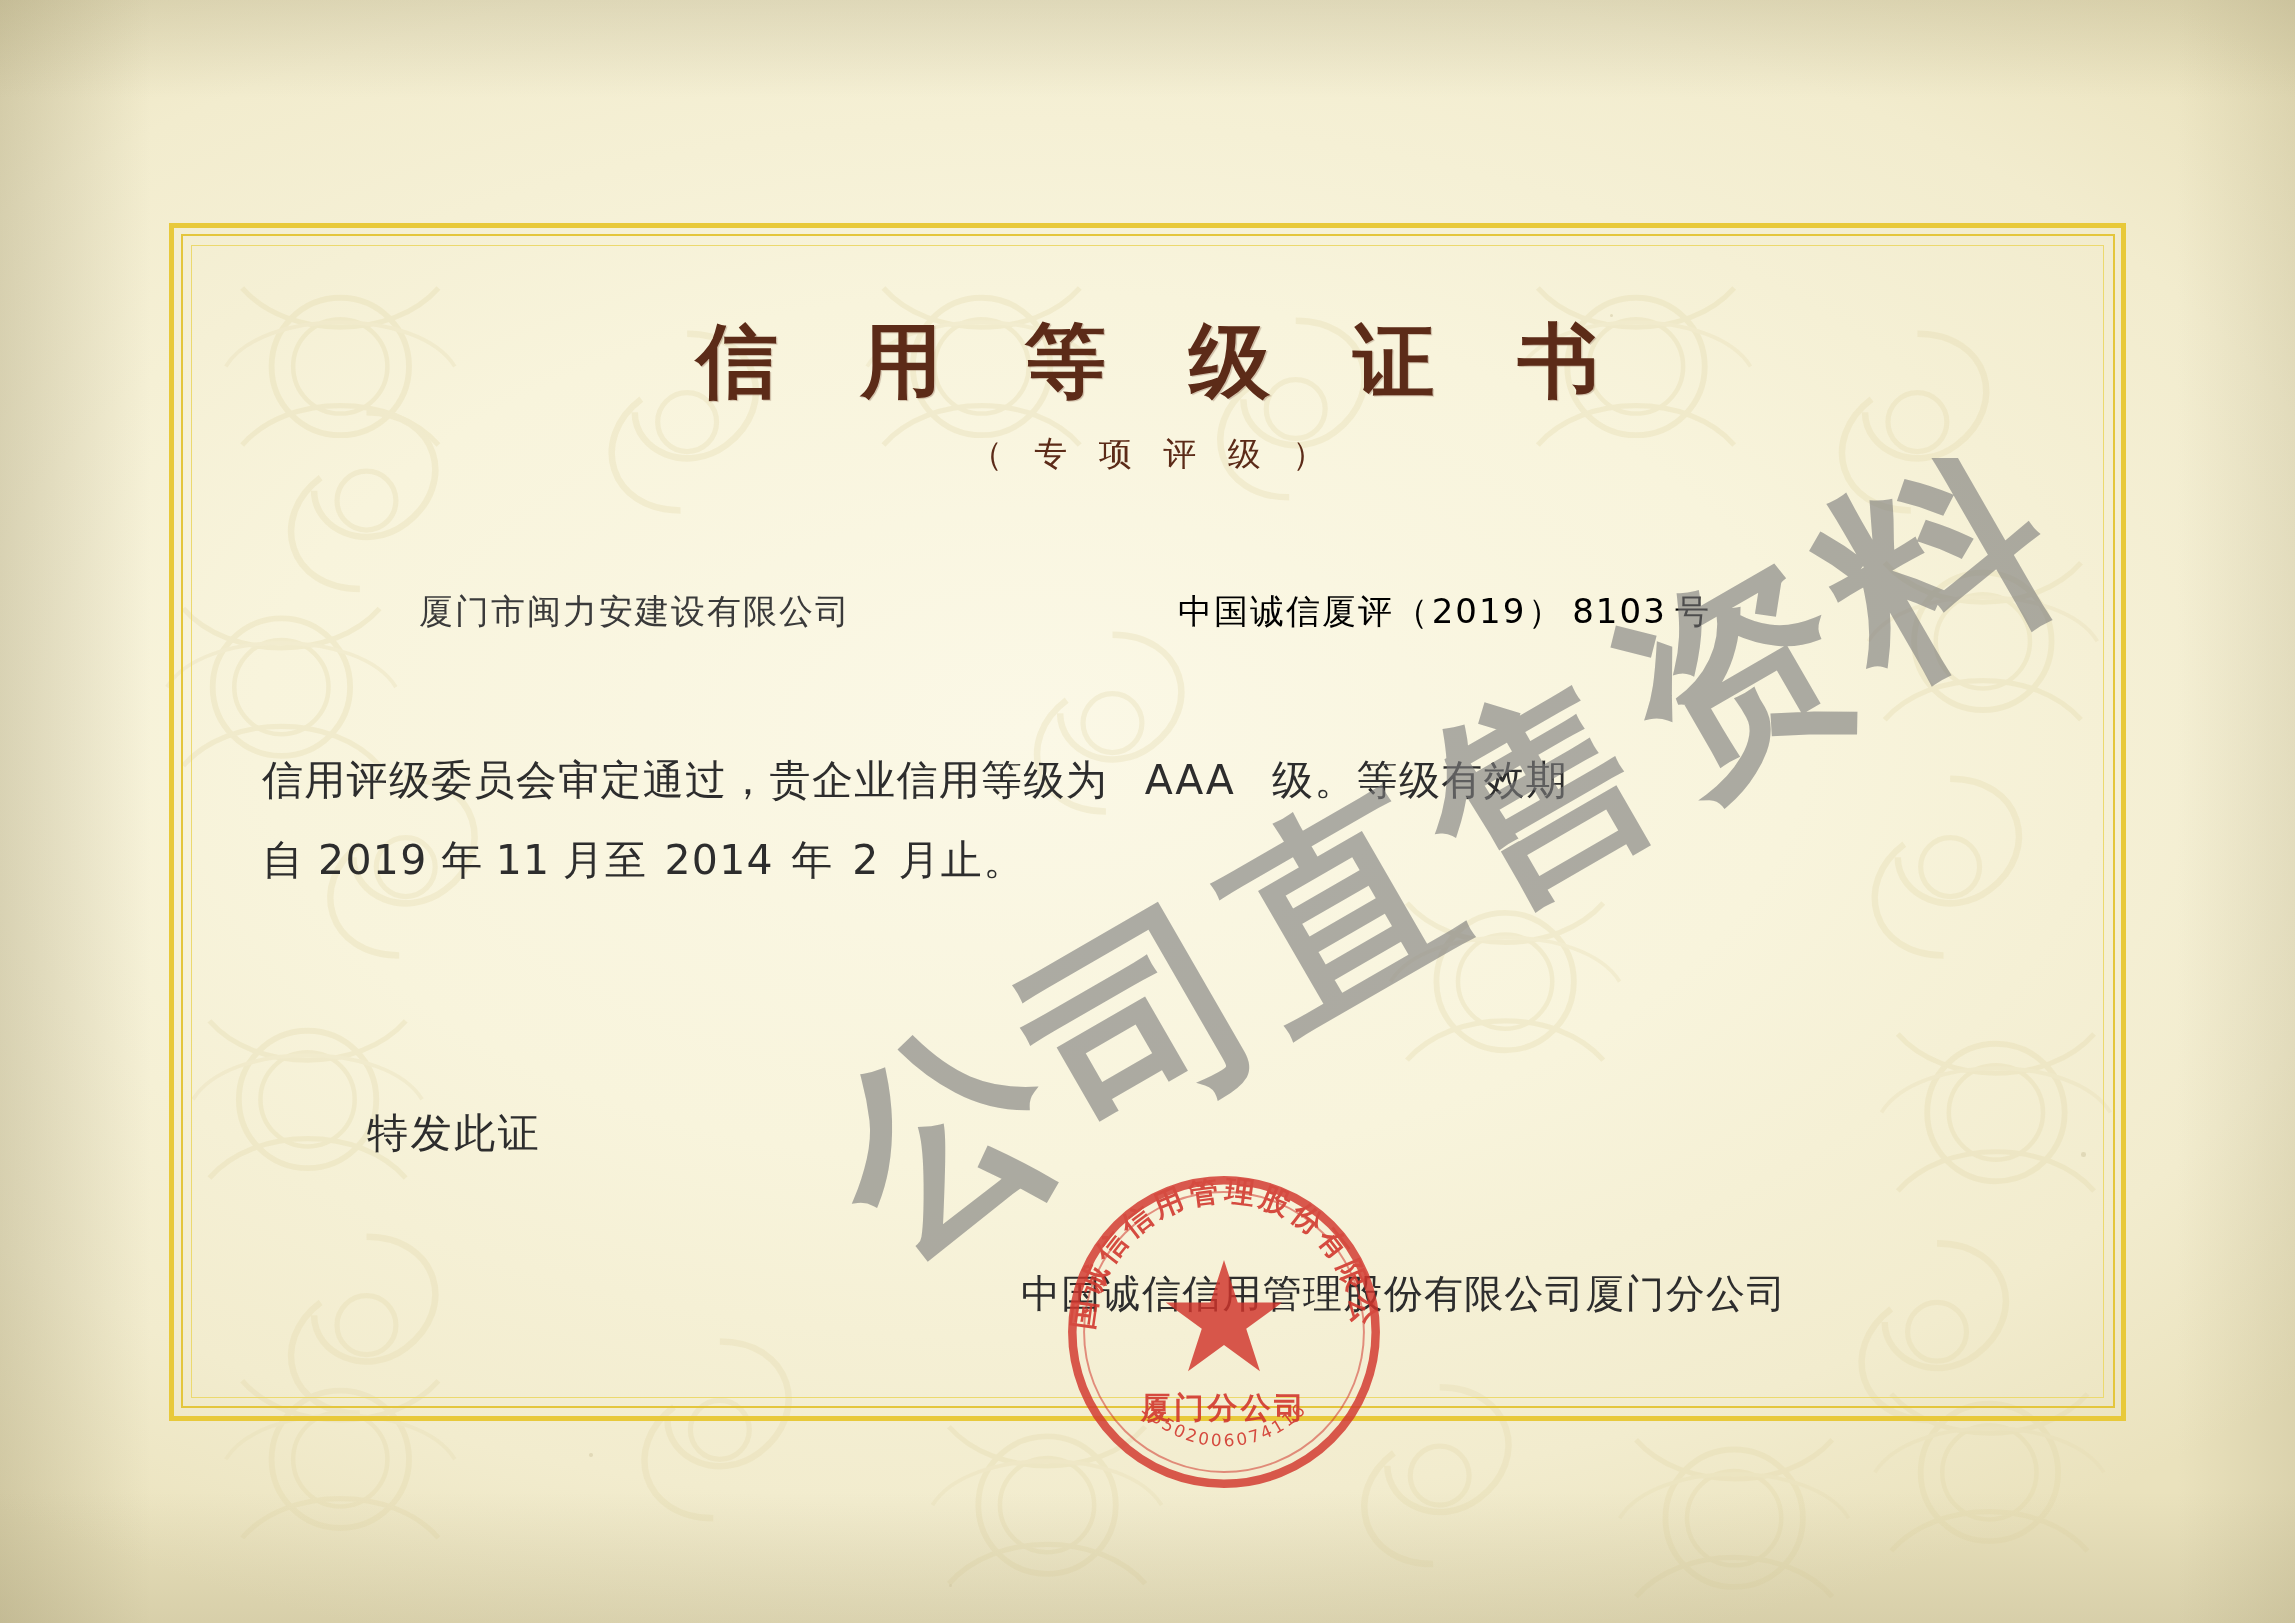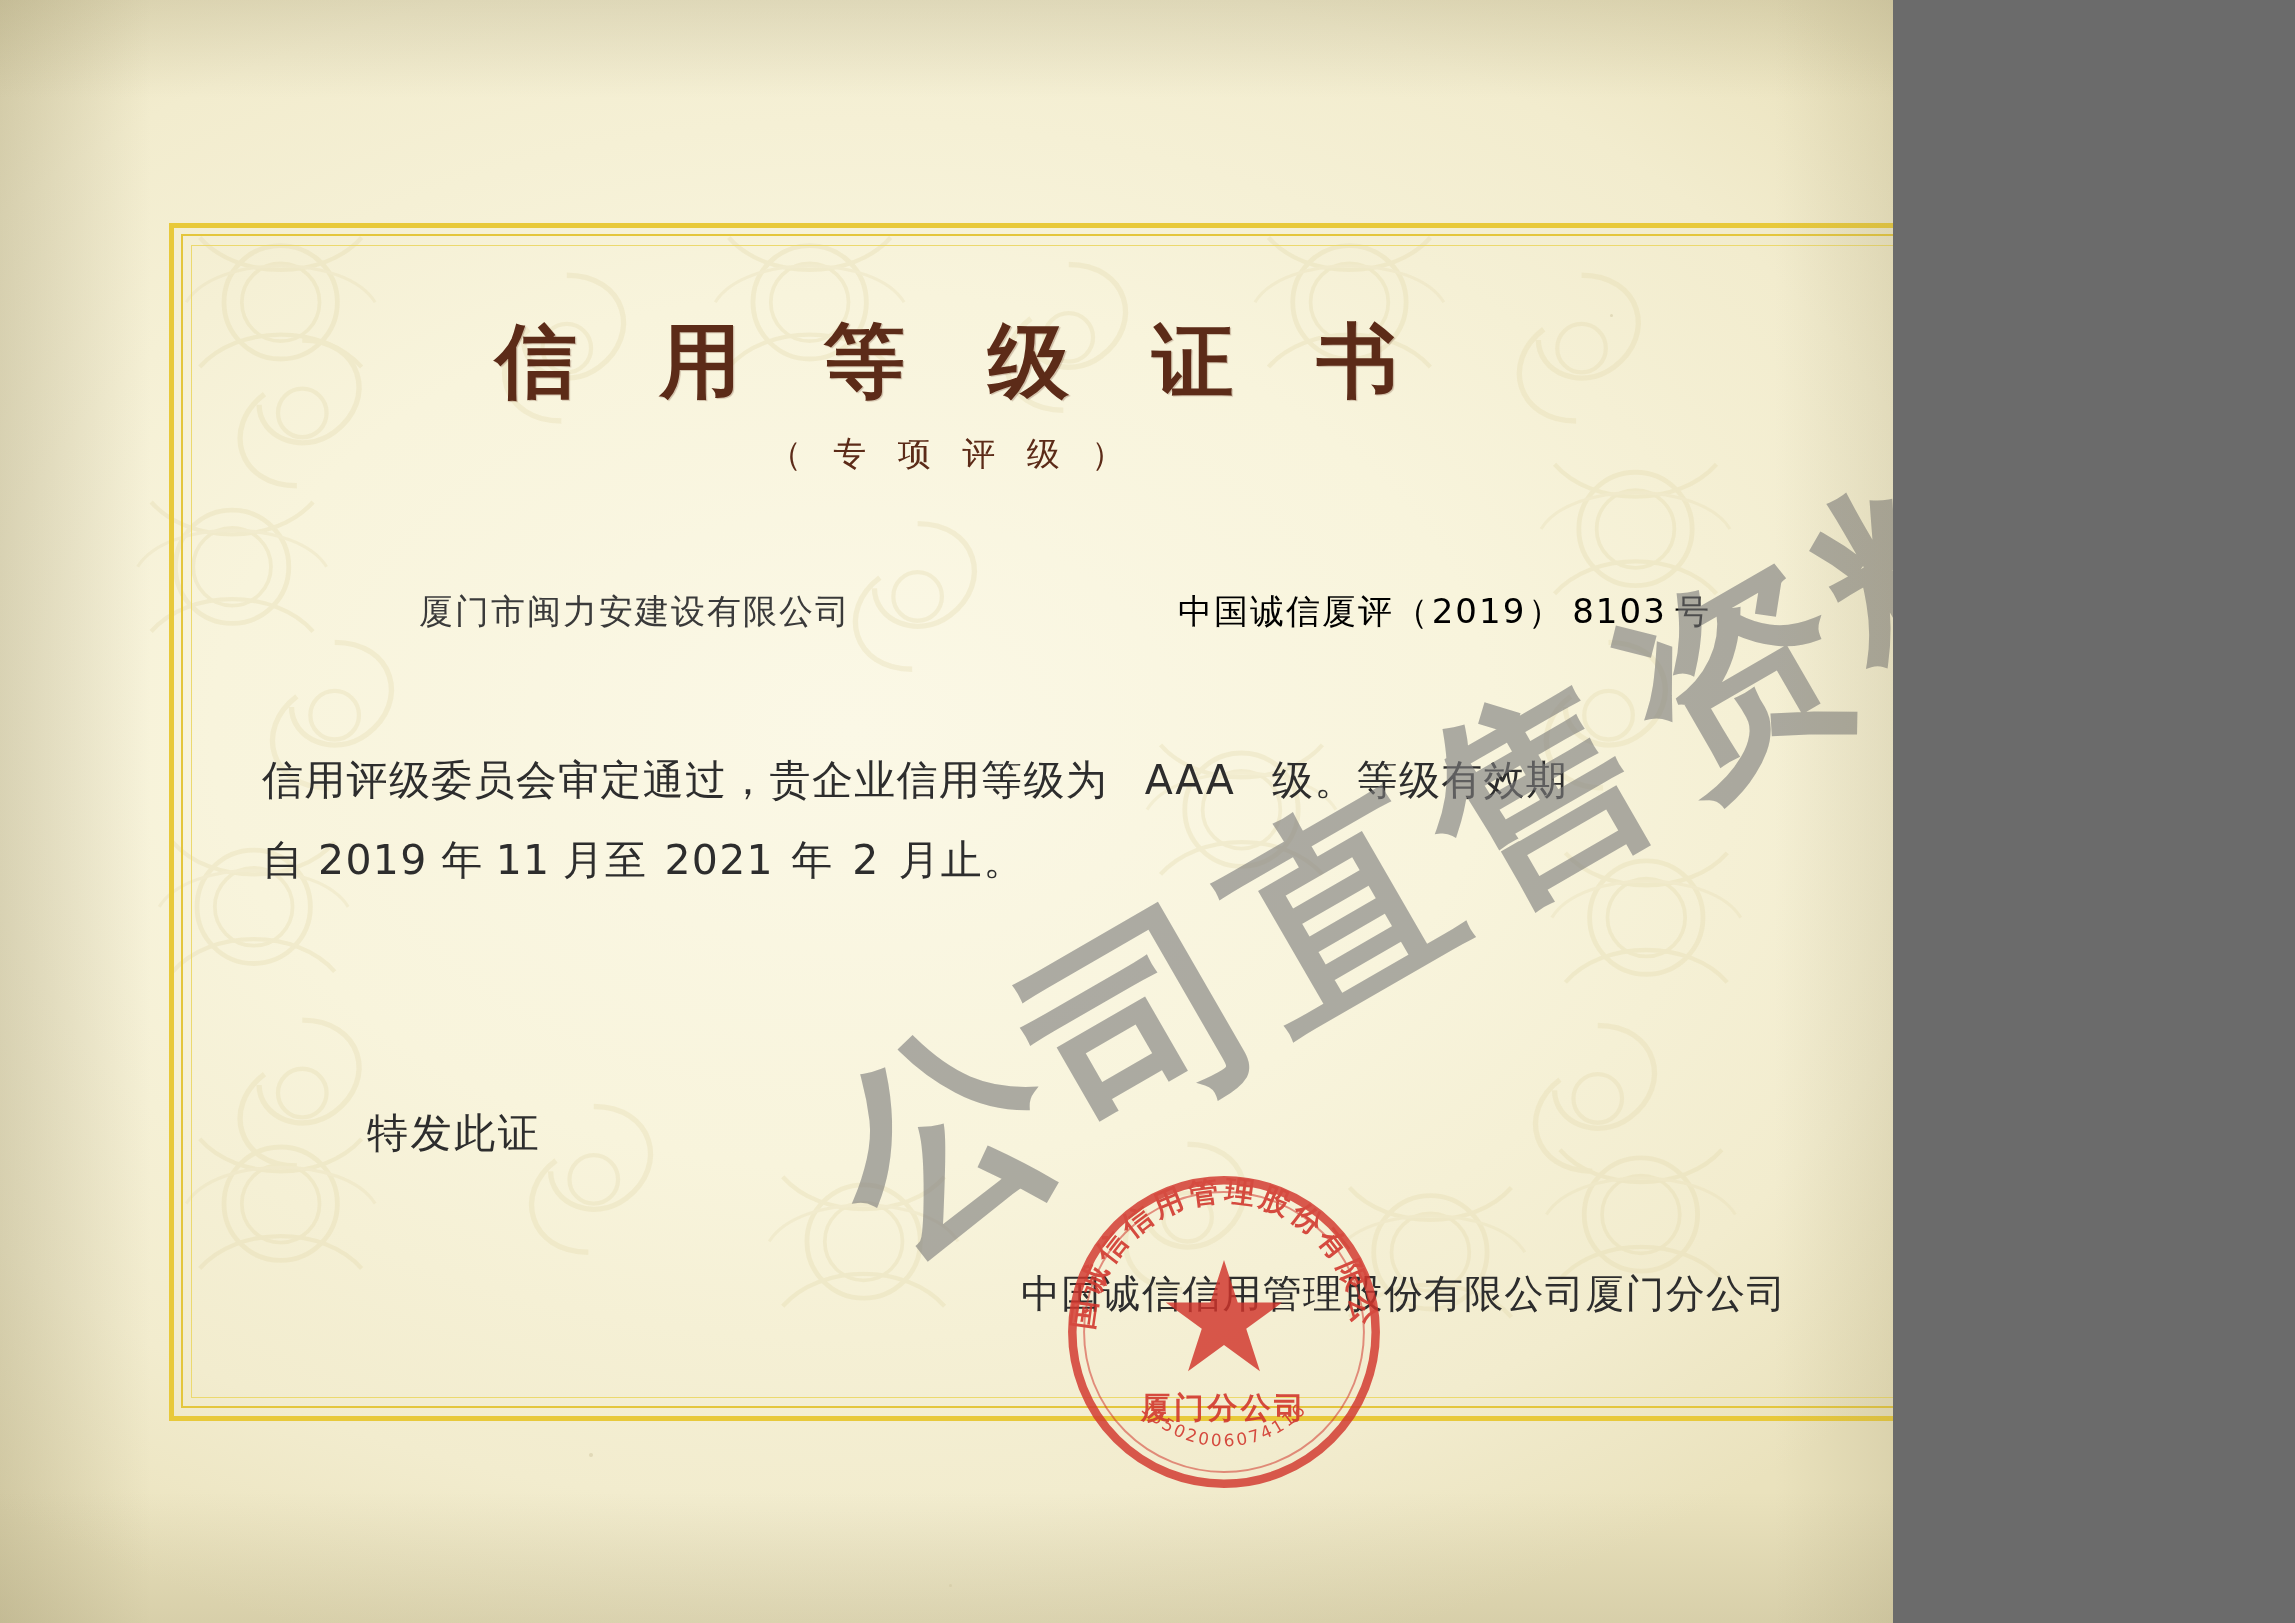--- a/index.html
+++ b/index.html
@@ -2,21 +2,21 @@
 <html lang="zh" style="font-size:10.5px"><head>
 <meta charset="utf-8">
 <style>
   html, body {
     margin: 0;
     padding: 0;
     background: #6b6b6b;
   }
   #page {
     position: relative;
-    width: 1893px;
+    width: 2295px;
     height: 1623px;
     background: #f7f2d8;
     overflow: hidden;
     font-family: "DejaVu Sans", "Liberation Sans", sans-serif;
   }
 
   
   .paper-base {
     position: absolute;
     inset: 0;
@@ -278,21 +278,21 @@
   <div class="subtitle">（ 专 项 评 级 ）</div>
 
   <div class="company-name">厦门市闽力安建设有限公司</div>
 
   <div class="serial-line">
     <span>中国诚信厦评（</span><span class="blank-val">2019</span><span>）</span><span class="blank-val2">8103</span><span>号</span>
   </div>
 
   <div class="body-block">
     <div class="body-line"><span>信用评级委员会审定通过，贵企业信用等级为</span><span class="fill fill-grade">AAA</span><span>级。等级有效期</span></div>
-    <div class="body-line"><span>自</span><span class="fill fill-y1">2019</span><span>年</span><span class="fill fill-m1">11</span><span>月至</span><span class="fill fill-y2">2021</span><span>年</span><span class="fill fill-m2">2</span><span>月止。</span></div>
+    <div class="body-line"><span>自</span><span class="fill fill-y1">2019</span><span>年</span><span class="fill fill-m1">11</span><span>月至</span><span class="fill fill-y2">2014</span><span>年</span><span class="fill fill-m2">2</span><span>月止。</span></div>
   </div>
 
   <div class="special-issue">特发此证</div>
 
   <div class="issuer">中国诚信信用管理股份有限公司厦门分公司</div>
 
 
   <svg class="seal" viewBox="0 0 520 520">
     <defs>
       <path id="sealArcTop" d="M 60 260 A 200 200 0 0 1 460 260" fill="none"></path>

